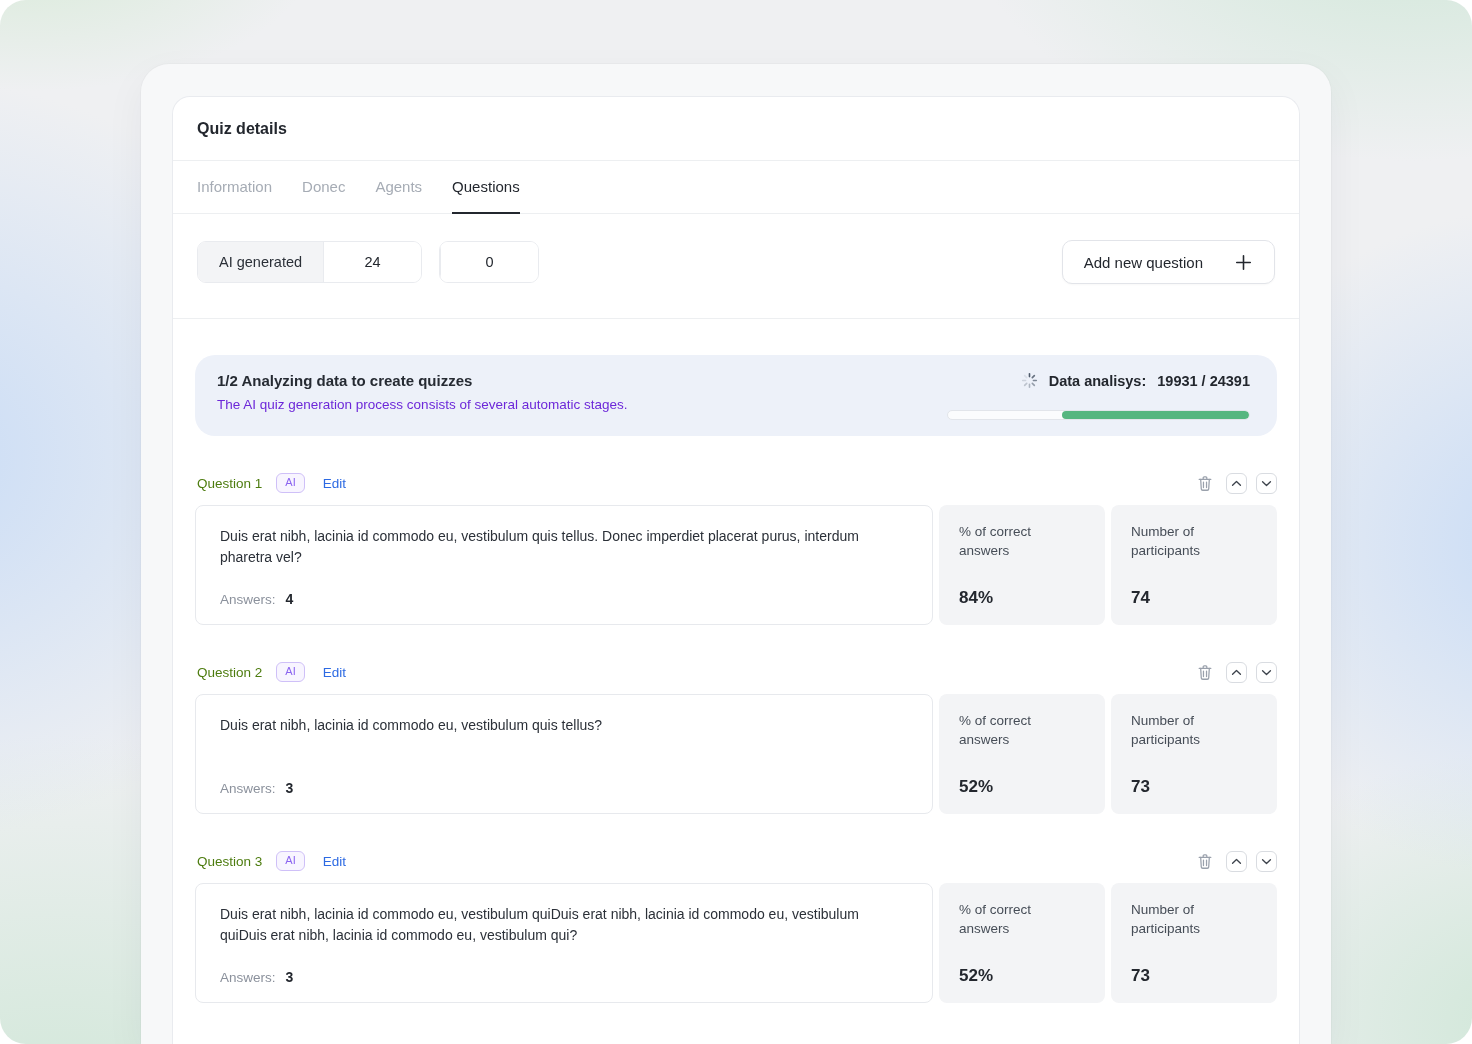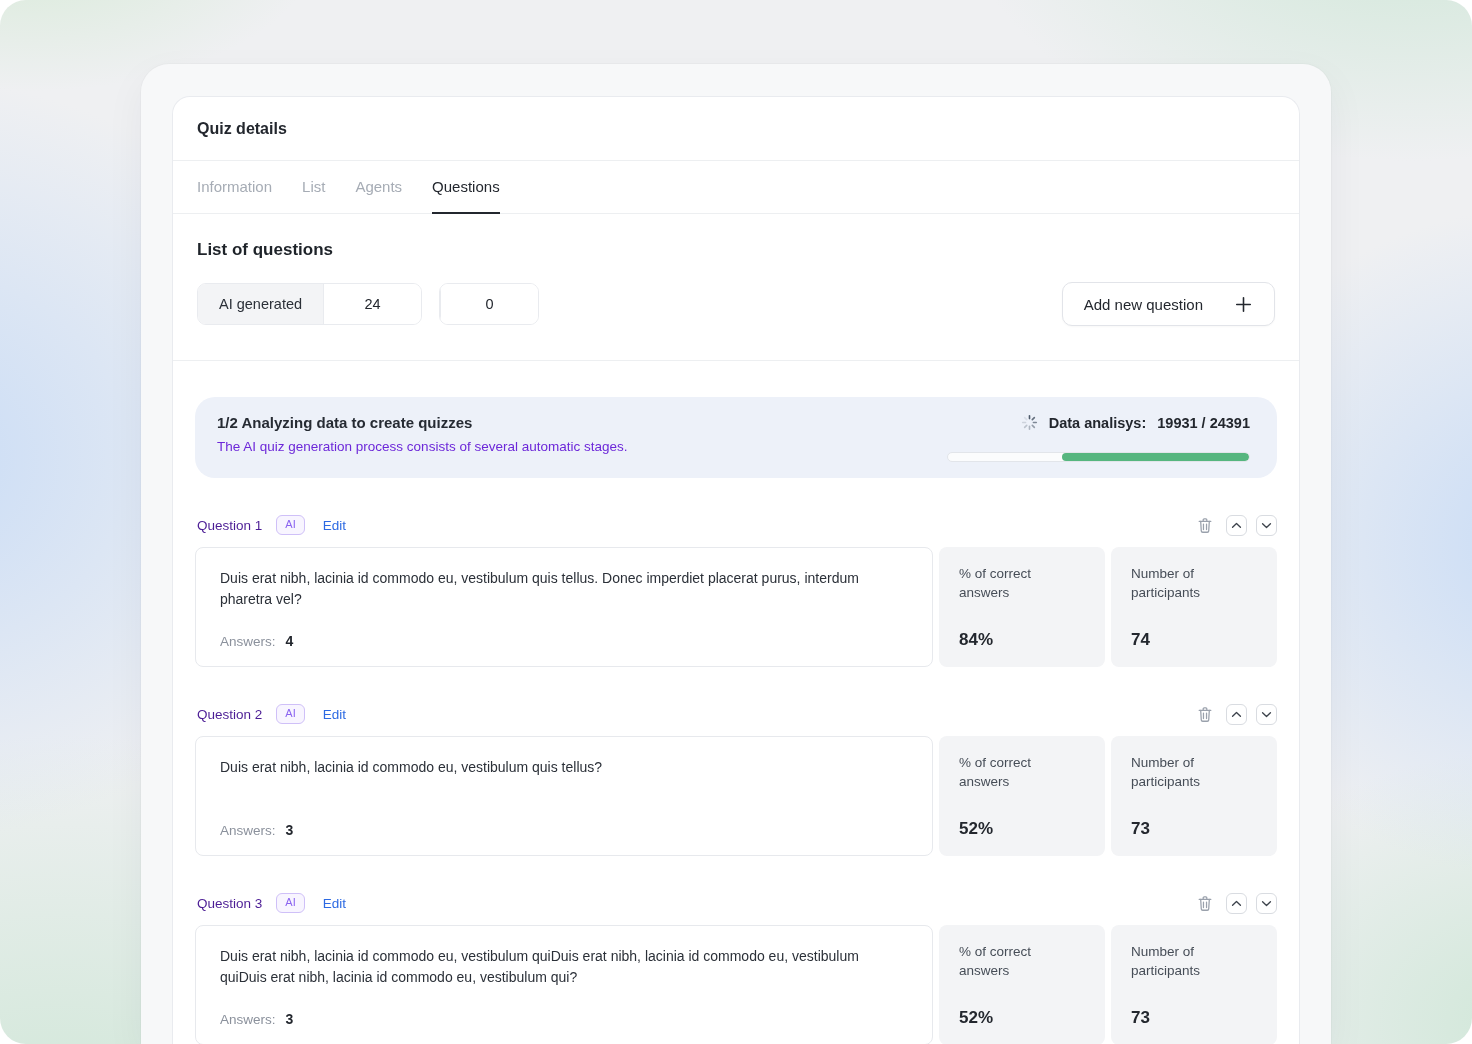--- a/index.html
+++ b/index.html
@@ -120,21 +120,21 @@
     background: #fbfcfd;
     border: 1px solid #e2e5ea;
     border-radius: 6px;
     overflow: hidden;
     display: flex;
   }
   .progress-fill { margin-left: auto; height: 100%; background: #56b67f; border-radius: 6px; }
 
   .q-block { margin-top: 35px; }
   .q-head { display: flex; align-items: center; padding-left: 2px; height: 24px; }
-  .q-title { font-size: 13.5px; color: #4c1d95; }
+  .q-title { font-size: 13.5px; color: #4d7c0f; }
   .ai-badge {
     margin-left: 14px;
     font-size: 11px; color: #8a63f0;
     border: 1px solid #cfc0f8; background: #f8f5ff;
     border-radius: 6px;
     padding: 2px 8px 3px;
     line-height: 1.2;
   }
   .edit-link { margin-left: 18px; font-size: 13.5px; color: #2d6ae3; text-decoration: none; cursor: pointer; }
   .q-actions { margin-left: auto; display: flex; align-items: center; gap: 9px; }
@@ -178,27 +178,26 @@
 <div class="canvas">
   <div class="screen">
     <div class="card">
 
       <div class="card-header">
         <div class="card-title">Quiz details</div>
       </div>
 
       <div class="tabs">
         <div class="tab">Information</div>
-        <div class="tab">List</div>
+        <div class="tab">Donec</div>
         <div class="tab">Agents</div>
         <div class="tab active">Questions</div>
       </div>
 
       <div class="list-section">
-        <div class="list-heading">List of questions</div>
         <div class="list-controls">
           <div class="counter-pill">
             <span class="counter-label">AI generated</span>
             <span class="counter-value">24</span>
           </div>
           <div class="counter-pill">
             <span class="counter-value">0</span>
           </div>
           <button class="add-btn">
             <span>Add new question</span>

